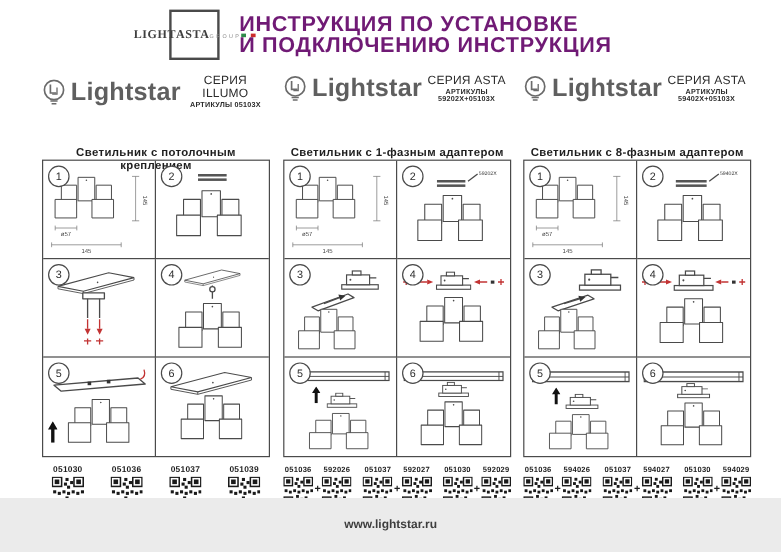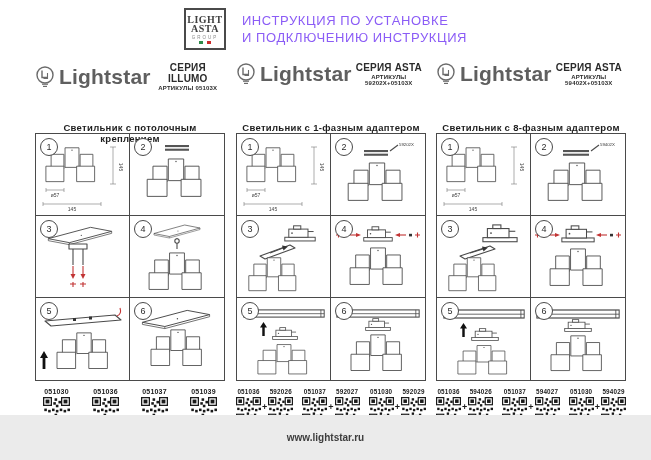--- a/index.html
+++ b/index.html
@@ -2,35 +2,35 @@
 <html><head>
 <meta charset="utf-8">
 <style>
   html,body{margin:0;padding:0;background:#888;}
   .page{position:relative;width:651px;height:460px;background:#fff;overflow:hidden;
         font-family:"Liberation Sans",sans-serif;color:#2e2e2e;}
   
   .hdr{position:absolute;top:8px;left:0;right:0;display:flex;justify-content:center;
        align-items:center;gap:16px;}
   .logo-box{width:42px;height:42px;border:2px solid #4a4a4a;background:#fff;display:flex;
-            flex-direction:column;align-items:center;justify-content:center;box-sizing:border-box;}
+            flex-direction:row;align-items:center;justify-content:center;box-sizing:border-box;}
   .logo-big{font-family:"Liberation Serif",serif;font-weight:bold;font-size:10px;
             line-height:9px;letter-spacing:.5px;color:#3f3f3f;}
   .logo-grp{font-size:4.5px;letter-spacing:2px;color:#8a8a8a;margin-top:2px;}
   .logo-flag{display:flex;margin-top:1px;}
   .logo-flag i{display:block;width:4px;height:3px;}
-  .title-blk{font-weight:normal;font-size:13px;line-height:17px;letter-spacing:.6px;color:#8b5cf6;}
+  .title-blk{font-weight:bold;font-size:18px;line-height:17px;letter-spacing:.6px;color:#701a75;}
   
   .col{position:absolute;top:62px;width:190px;height:370px;}
   .col1{left:35px;} .col2{left:236px;} .col3{left:436px;}
   .brand{position:absolute;top:0;left:0;right:0;display:flex;align-items:center;}
   .bulb{flex:0 0 auto;margin-right:4px;}
   .wordmark{font-size:21px;font-weight:600;color:#5f5f5f;letter-spacing:.2px;}
   .series-blk{margin-left:auto;text-align:center;}
-  .series{font-weight:bold;font-size:10px;color:#2b2b2b;letter-spacing:.2px;}
+  .series{font-weight:normal;font-size:10px;color:#2b2b2b;letter-spacing:.2px;}
   .articles{font-weight:bold;font-size:6px;color:#2b2b2b;margin-top:1px;letter-spacing:.2px;}
   .col-title{position:absolute;top:49px;left:0;right:0;text-align:center;font-weight:bold;
              font-size:9.5px;letter-spacing:.3px;color:#1e1e1e;margin-top:11px;}
   
   .grid{position:absolute;top:71px;left:0;width:188px;border:1px solid #4a4a4a;
         display:grid;grid-template-columns:1fr 1fr;grid-auto-rows:82px;}
   .cell{position:relative;border:0 solid #4a4a4a;display:flex;align-items:flex-end;
         justify-content:center;box-sizing:border-box;}
   .cell:nth-child(odd){border-right-width:1px;}
   .cell:nth-child(-n+4){border-bottom-width:1px;}

